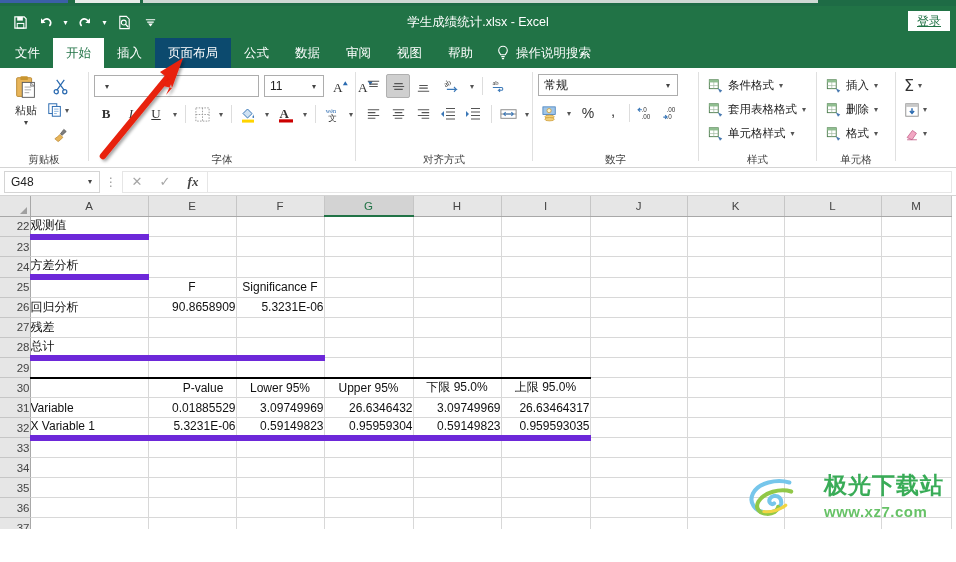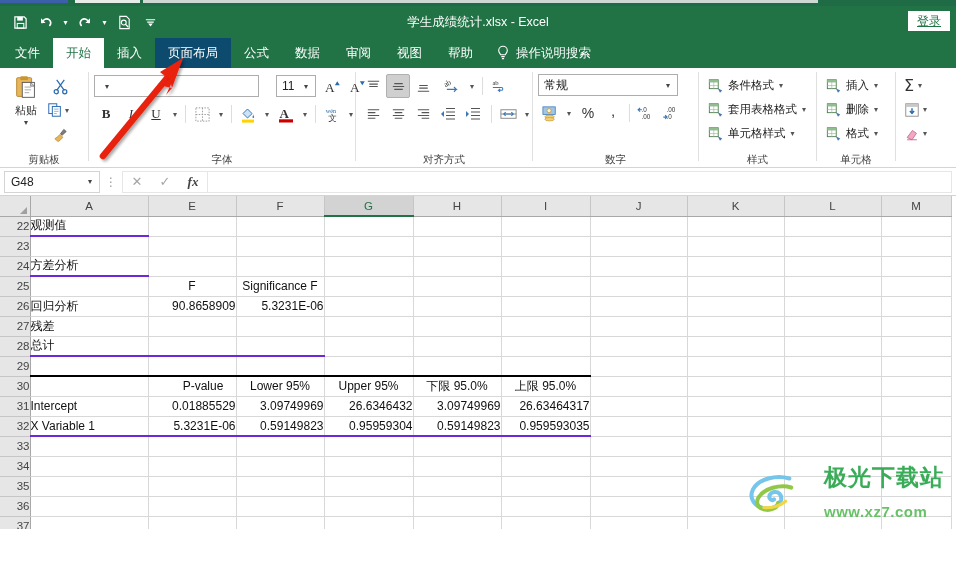--- a/index.html
+++ b/index.html
@@ -86,21 +86,21 @@
   .row { display: flex; align-items: center; gap: 1px; }
   .fontrow1 { margin-bottom: 4px; }
   .combo {
     height: 22px; border: 1px solid #adadad; background: #fff;
     display: flex; align-items: center; padding: 0 2px 0 5px;
     font-size: 12px; color: #222; cursor: text;
   }
   .combo .cv { flex: 1; overflow: hidden; white-space: nowrap; }
   .combo .cc { width: 14px; text-align: center; color: #444; font-size: 8px; cursor: pointer; }
   .fname { width: 165px; }
-  .fsize { width: 40px; margin-left: 16px; align-items: center; }
+  .fsize { width: 60px; margin-left: 4px; align-items: center; }
   .fmtbox { width: 140px; }
   .rbtn {
     min-width: 24px; height: 24px; display: flex; align-items: center; justify-content: center;
     cursor: pointer; border-radius: 2px; color: #333; font-size: 13px; padding: 0 2px;
   }
   .rbtn.sel { background: #cfcfcf; border: 1px solid #b0b0b0; }
   .caret { width: 12px; height: 24px; display: flex; align-items: center; justify-content: center;
     font-size: 8px; color: #555; cursor: pointer; }
   .vsep { width: 1px; height: 18px; background: #ddd; margin: 0 3px; }
 
@@ -155,29 +155,29 @@
     text-align: right; padding-right: 4px; cursor: pointer;
   }
   td.cell {
     height: 20px; border-right: 1px solid #d8d8d8; border-bottom: 1px solid #d8d8d8;
     font-size: 12px; color: #111; padding: 0 3px; overflow: hidden; white-space: nowrap;
     background: #fff;
   }
   td.cell.num { text-align: right; }
   td.cell.ctr { text-align: center; }
   td.cell.bt { border-top: 2px solid #000; }
-  td.cell.bb { border-bottom: 2px solid #6d28d9; }
+  td.cell.bb { border-bottom: 6px solid #6d28d9; }
 
   .watermark {
     position: absolute; right: 12px; bottom: 10px; pointer-events: none;
     display: flex; align-items: center; gap: 23px; opacity: .95;
   }
   .wm-text { display: flex; flex-direction: column; line-height: 1; }
   .wm-cn { font-size: 23px; font-weight: bold; color: #2fa84f; letter-spacing: 1px; }
-  .wm-url { font-size: 15px; font-weight: bold; color: #5fbf5f; letter-spacing: .5px; margin-top: 15px; }
+  .wm-url { font-size: 15px; font-weight: bold; color: #5fbf5f; letter-spacing: .5px; margin-top: 7px; }
 
   
   .annot { position: absolute; left: 0; top: 0; width: 956px; height: 562px; pointer-events: none; }
 </style>
 </head>
 <body>
 
 <div id="app">
 
   <div class="topstrip">
@@ -738,21 +738,21 @@
             <td class="cell ctr bt" style="width: 89px;">Upper 95%</td>
             <td class="cell ctr bt" style="width: 88px;">下限 95.0%</td>
             <td class="cell ctr bt" style="width: 89px;">上限 95.0%</td>
             <td class="cell" style="width: 97px;"></td>
             <td class="cell" style="width: 97px;"></td>
             <td class="cell" style="width: 97px;"></td>
             <td class="cell" style="width: 70px;"></td>
           </tr>
           <tr>
             <td class="rowh">31</td>
-            <td class="cell" style="width: 118px;">Intercept</td>
+            <td class="cell" style="width: 118px;">Variable</td>
             <td class="cell num" style="width: 88px;">0.01885529</td>
             <td class="cell num" style="width: 88px;">3.09749969</td>
             <td class="cell num" style="width: 89px;">26.6346432</td>
             <td class="cell num" style="width: 88px;">3.09749969</td>
             <td class="cell num" style="width: 89px;">26.63464317</td>
             <td class="cell" style="width: 97px;"></td>
             <td class="cell" style="width: 97px;"></td>
             <td class="cell" style="width: 97px;"></td>
             <td class="cell" style="width: 70px;"></td>
           </tr>

